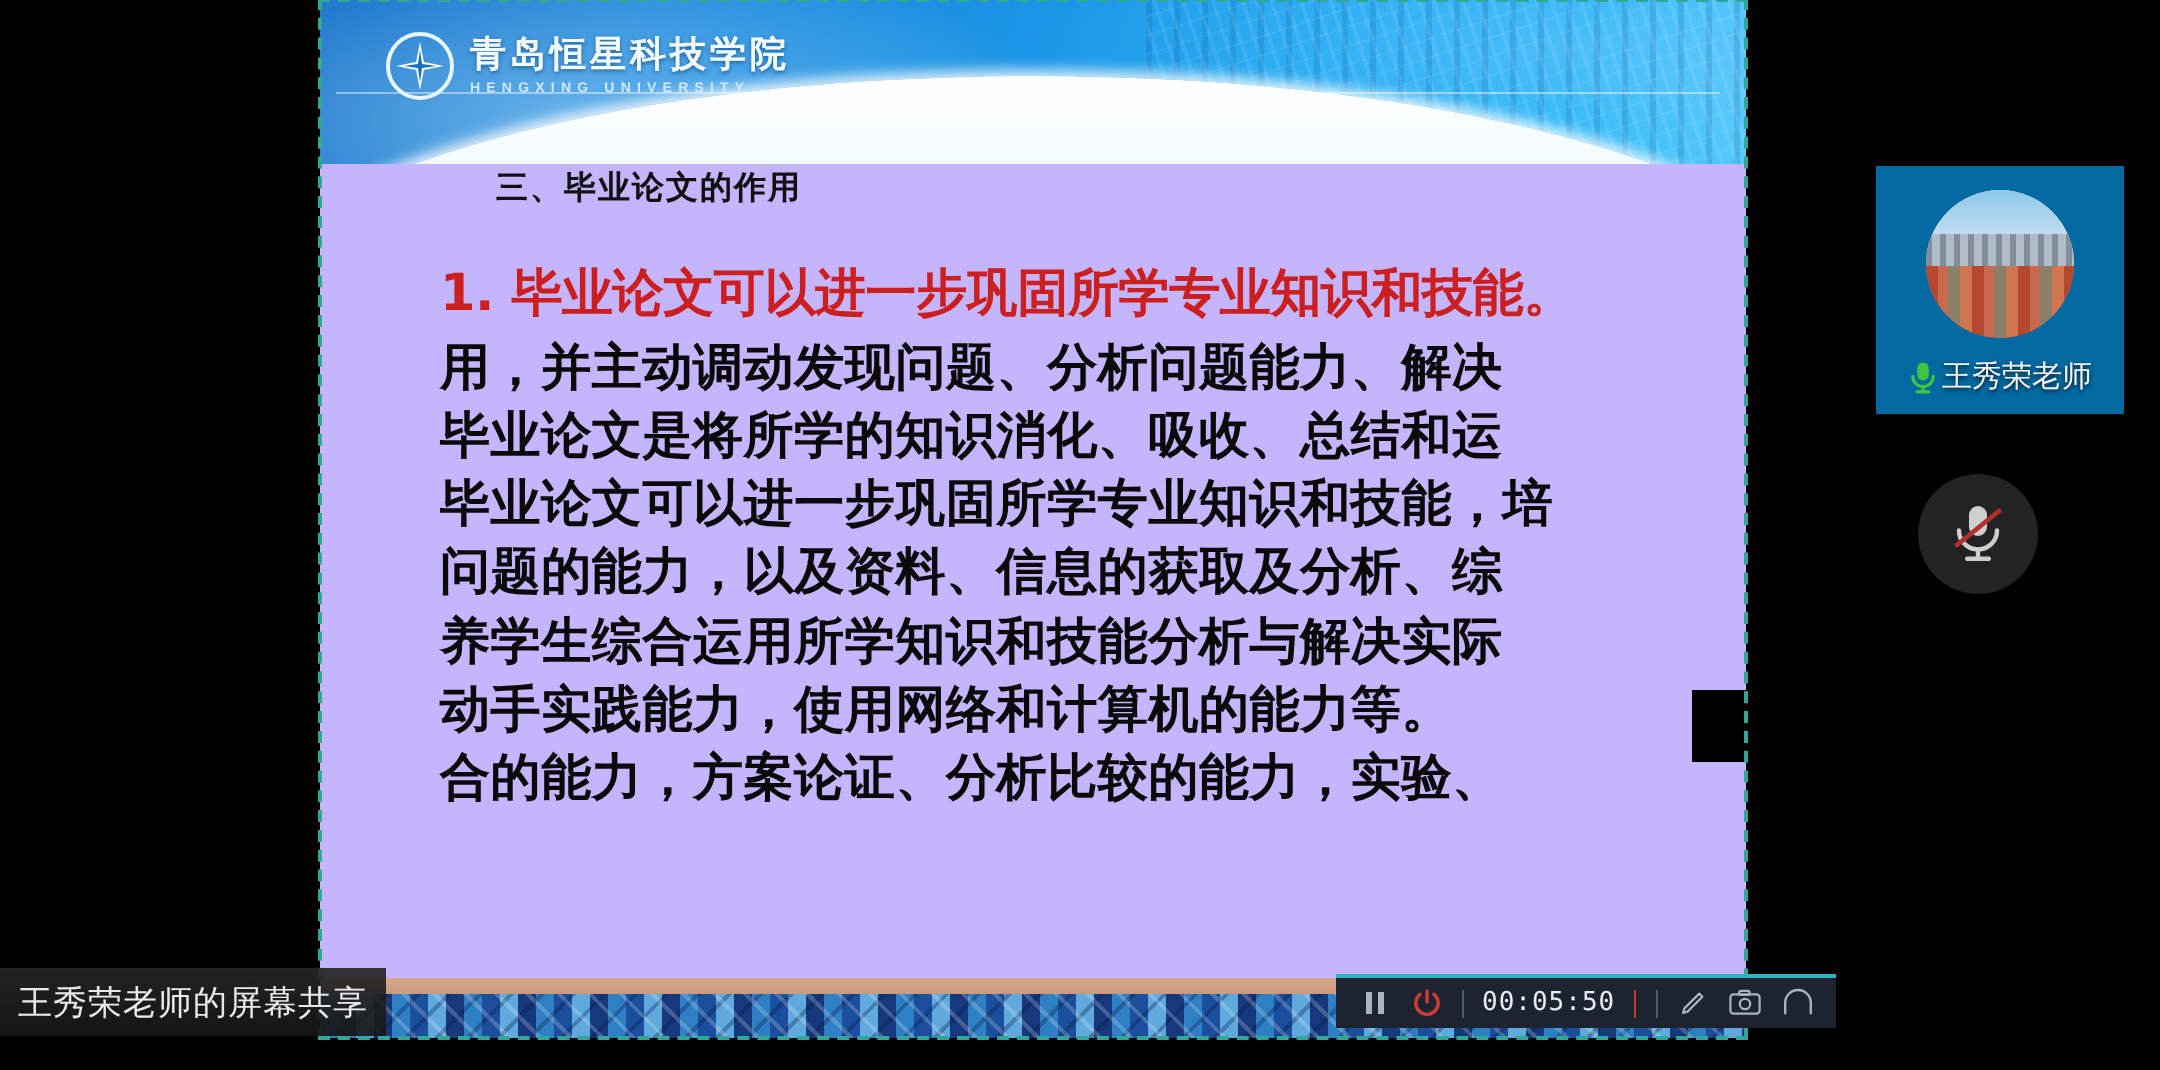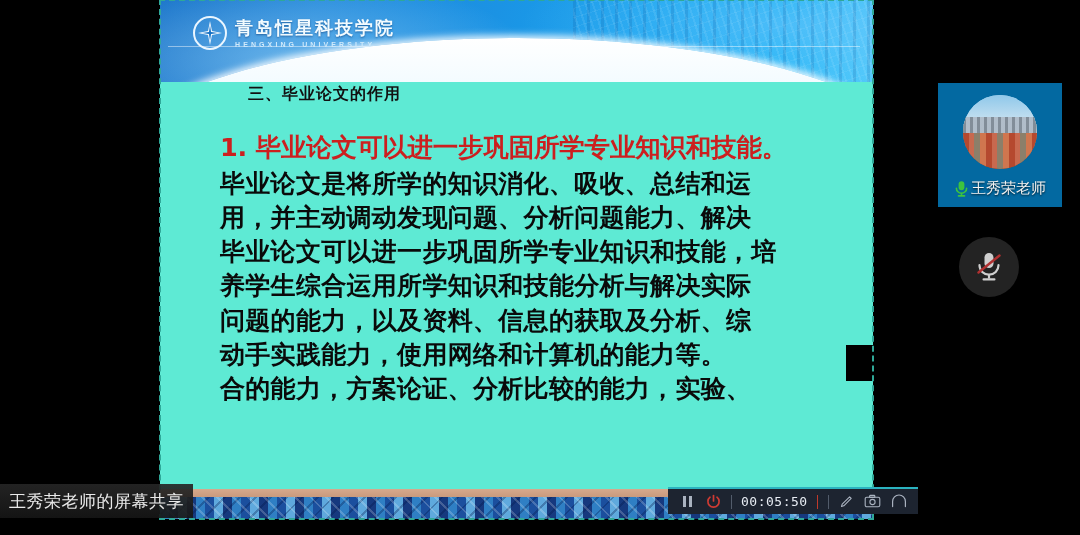--- a/index.html
+++ b/index.html
@@ -12,21 +12,21 @@
   #share-region {
     position:absolute; left:160px; top:0px; width:713px; height:519px;
     background:#ffffff; overflow:hidden;
   }
   #share-border {
     position:absolute; left:159px; top:-1px; width:715px; height:521px;
     border:2px dashed #2fa898; pointer-events:none; z-index:40;
   }
 
   
-  #slide { position:absolute; inset:0; background:#5eead4;padding-left:24px; }
+  #slide { position:absolute; inset:0; background:#c4b5fd;padding-left:24px; }
 
   .slide-header {
     position:absolute; left:0; top:0; width:100%; height:82px;
     background:
       radial-gradient(ellipse 380px 110px at 88% 30%, rgba(150,205,255,.40), rgba(150,205,255,0) 70%),
       linear-gradient(110deg,#1470c8 0%,#1f86da 22%,#1b93e4 46%,#17a7f0 68%,#1bb4f5 86%,#4fc9fa 100%);
       overflow:hidden;
   }
   .hdr-tex {
     position:absolute; right:0; top:0; width:300px; height:82px;
@@ -193,25 +193,25 @@
         </div>
 
         <div class="hdr-swoosh"></div>
       </div>
 
       <div class="slide-title">三、毕业论文的作用</div>
 
       <div class="slide-body">
         <div class="lead">1. 毕业论文可以进一步巩固所学专业知识和技能。</div>
         <div class="para" id="body-lines">
+            <div class="ln">用，并主动调动发现问题、分析问题能力、解决</div>
             <div class="ln">毕业论文是将所学的知识消化、吸收、总结和运</div>
-            <div class="ln">用，并主动调动发现问题、分析问题能力、解决</div>
             <div class="ln">毕业论文可以进一步巩固所学专业知识和技能，培</div>
+            <div class="ln">问题的能力，以及资料、信息的获取及分析、综</div>
             <div class="ln">养学生综合运用所学知识和技能分析与解决实际</div>
-            <div class="ln">问题的能力，以及资料、信息的获取及分析、综</div>
             <div class="ln">动手实践能力，使用网络和计算机的能力等。</div>
             <div class="ln">合的能力，方案论证、分析比较的能力，实验、</div>
           </div>
       </div>
 
       <div class="black-box"></div>
 
       <div class="slide-footer">
         <div class="footer-tan"></div>
         <div class="footer-pattern"></div>

